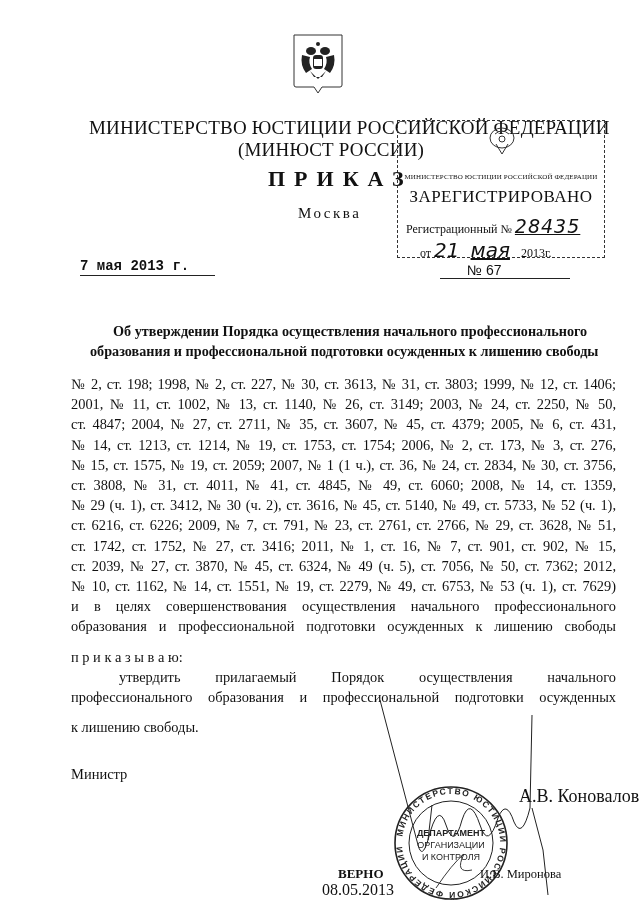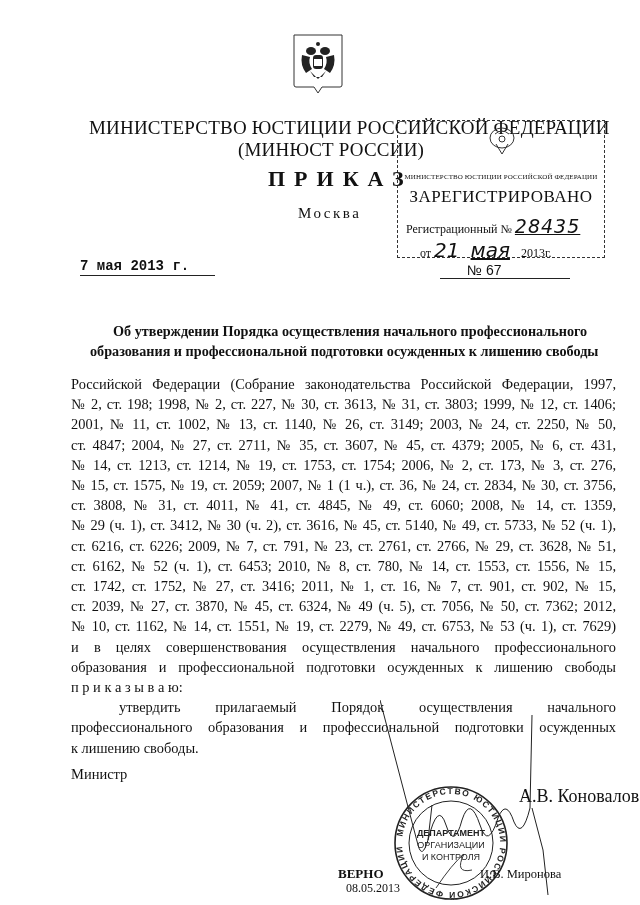--- a/index.html
+++ b/index.html
@@ -29,25 +29,25 @@
                       text-decoration: underline; letter-spacing: 1px; }
   .stamp .regdate { position: absolute; left: 22px; top: 117px; font-size: 12px; white-space: nowrap; }
   .stamp .regdate .hw { font-family: "DejaVu Sans", sans-serif; font-style: italic; font-size: 20px; }
   .title { left: 0; width: 640px; top: 321px; text-align: center; font-weight: bold; font-size: 14.2px;
            line-height: 20px; }
   .title .t1 { position: absolute; left: 113px; top: 0; white-space: nowrap; }
   .title .t2 { position: absolute; left: 90px; top: 20px; white-space: nowrap; }
   .body { left: 71px; width: 545px; top: 374px; font-size: 14.4px; line-height: 20.2px; }
   .body p { margin: 0; text-align: justify; text-align-last: justify; white-space: nowrap; }
   .body p.indent { padding-left: 48px; }
-  .body p.last { text-align-last: left; }
+  .body p.last { text-align-last: left; margin-top: 10px; }
   .sign-title { left: 71px; top: 766px; font-size: 14.5px; }
   .sign-name { left: 519px; top: 786px; font-size: 18px; text-align: right; }
   .verno { left: 338px; top: 866px; font-size: 13px; font-weight: bold; }
-  .verno-date { left: 346px; top: 881px; font-size: 12px; }
+  .verno-date { left: 322px; top: 881px; font-size: 16px; }
   .copy-name { left: 480px; top: 867px; font-size: 12.5px; }
   .seal { left: 392px; top: 784px; width: 118px; height: 118px; }
   .signature { left: 380px; top: 700px; width: 200px; height: 205px; }
 </style>
 </head>
 <body>
 
 <div class="abs emblem">
   <svg width="52" height="62" viewBox="0 0 52 62">
     <path d="M2 2 H50 V52 Q50 54 48 54 H30 L26 60 L22 54 H4 Q2 54 2 52 Z" fill="none" stroke="#333" stroke-width="1"></path>
@@ -98,30 +98,28 @@
 <div class="abs city">Москва</div>
 <div class="abs date">7 мая 2013 г.</div>
 <div class="abs number">№ 67</div>
 
 <div class="abs title">
   <span class="t1">Об утверждении Порядка осуществления начального профессионального</span>
   <span class="t2">образования и профессиональной подготовки осужденных к лишению свободы</span>
 </div>
 
 <div class="abs body">
-  <p>Российской Федерации (Собрание законодательства Российской Федерации, 1997,</p>
   <p>№ 2, ст. 198; 1998, № 2, ст. 227, № 30, ст. 3613, № 31, ст. 3803; 1999, № 12, ст. 1406;</p>
   <p>2001, № 11, ст. 1002, № 13, ст. 1140, № 26, ст. 3149; 2003, № 24, ст. 2250, № 50,</p>
   <p>ст. 4847; 2004, № 27, ст. 2711, № 35, ст. 3607, № 45, ст. 4379; 2005, № 6, ст. 431,</p>
   <p>№ 14, ст. 1213, ст. 1214, № 19, ст. 1753, ст. 1754; 2006, № 2, ст. 173, № 3, ст. 276,</p>
   <p>№ 15, ст. 1575, № 19, ст. 2059; 2007, № 1 (1 ч.), ст. 36, № 24, ст. 2834, № 30, ст. 3756,</p>
   <p>ст. 3808, № 31, ст. 4011, № 41, ст. 4845, № 49, ст. 6060; 2008, № 14, ст. 1359,</p>
   <p>№ 29 (ч. 1), ст. 3412, № 30 (ч. 2), ст. 3616, № 45, ст. 5140, № 49, ст. 5733, № 52 (ч. 1),</p>
   <p>ст. 6216, ст. 6226; 2009, № 7, ст. 791, № 23, ст. 2761, ст. 2766, № 29, ст. 3628, № 51,</p>
-  <p>ст. 6162, № 52 (ч. 1), ст. 6453; 2010, № 8, ст. 780, № 14, ст. 1553, ст. 1556, № 15,</p>
   <p>ст. 1742, ст. 1752, № 27, ст. 3416; 2011, № 1, ст. 16, № 7, ст. 901, ст. 902, № 15,</p>
   <p>ст. 2039, № 27, ст. 3870, № 45, ст. 6324, № 49 (ч. 5), ст. 7056, № 50, ст. 7362; 2012,</p>
   <p>№ 10, ст. 1162, № 14, ст. 1551, № 19, ст. 2279, № 49, ст. 6753, № 53 (ч. 1), ст. 7629)</p>
   <p>и в целях совершенствования осуществления начального профессионального</p>
   <p>образования и профессиональной подготовки осужденных к лишению свободы</p>
   <p class="last">п р и к а з ы в а ю:</p>
   <p class="indent">утвердить прилагаемый Порядок осуществления начального</p>
   <p>профессионального образования и профессиональной подготовки осужденных</p>
   <p class="last">к лишению свободы.</p>
 </div>

